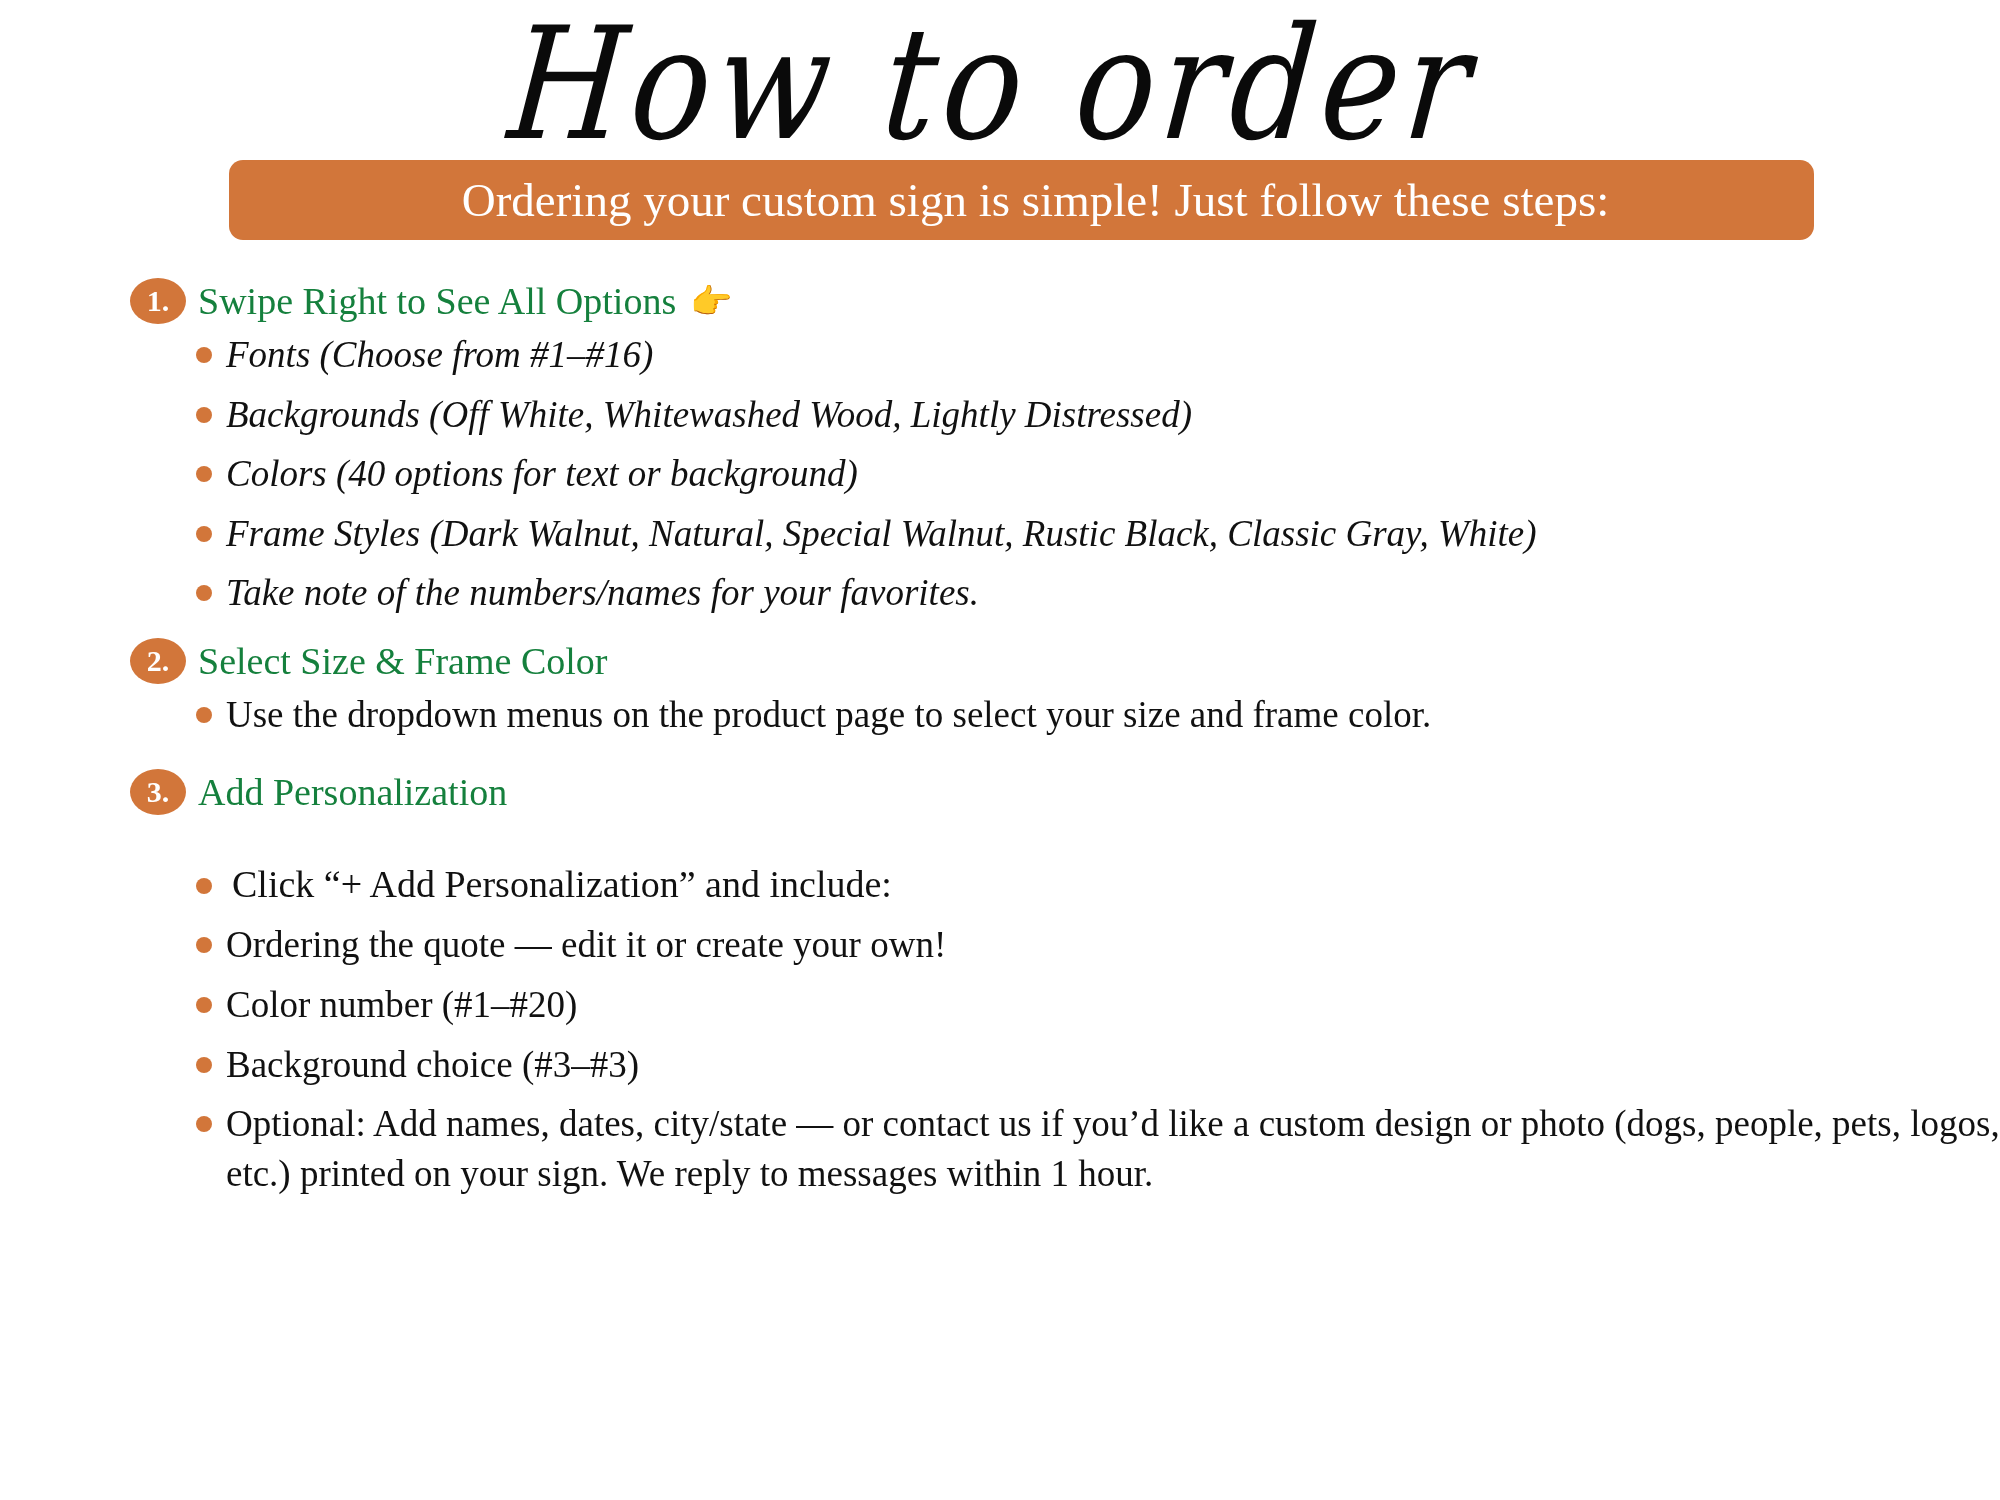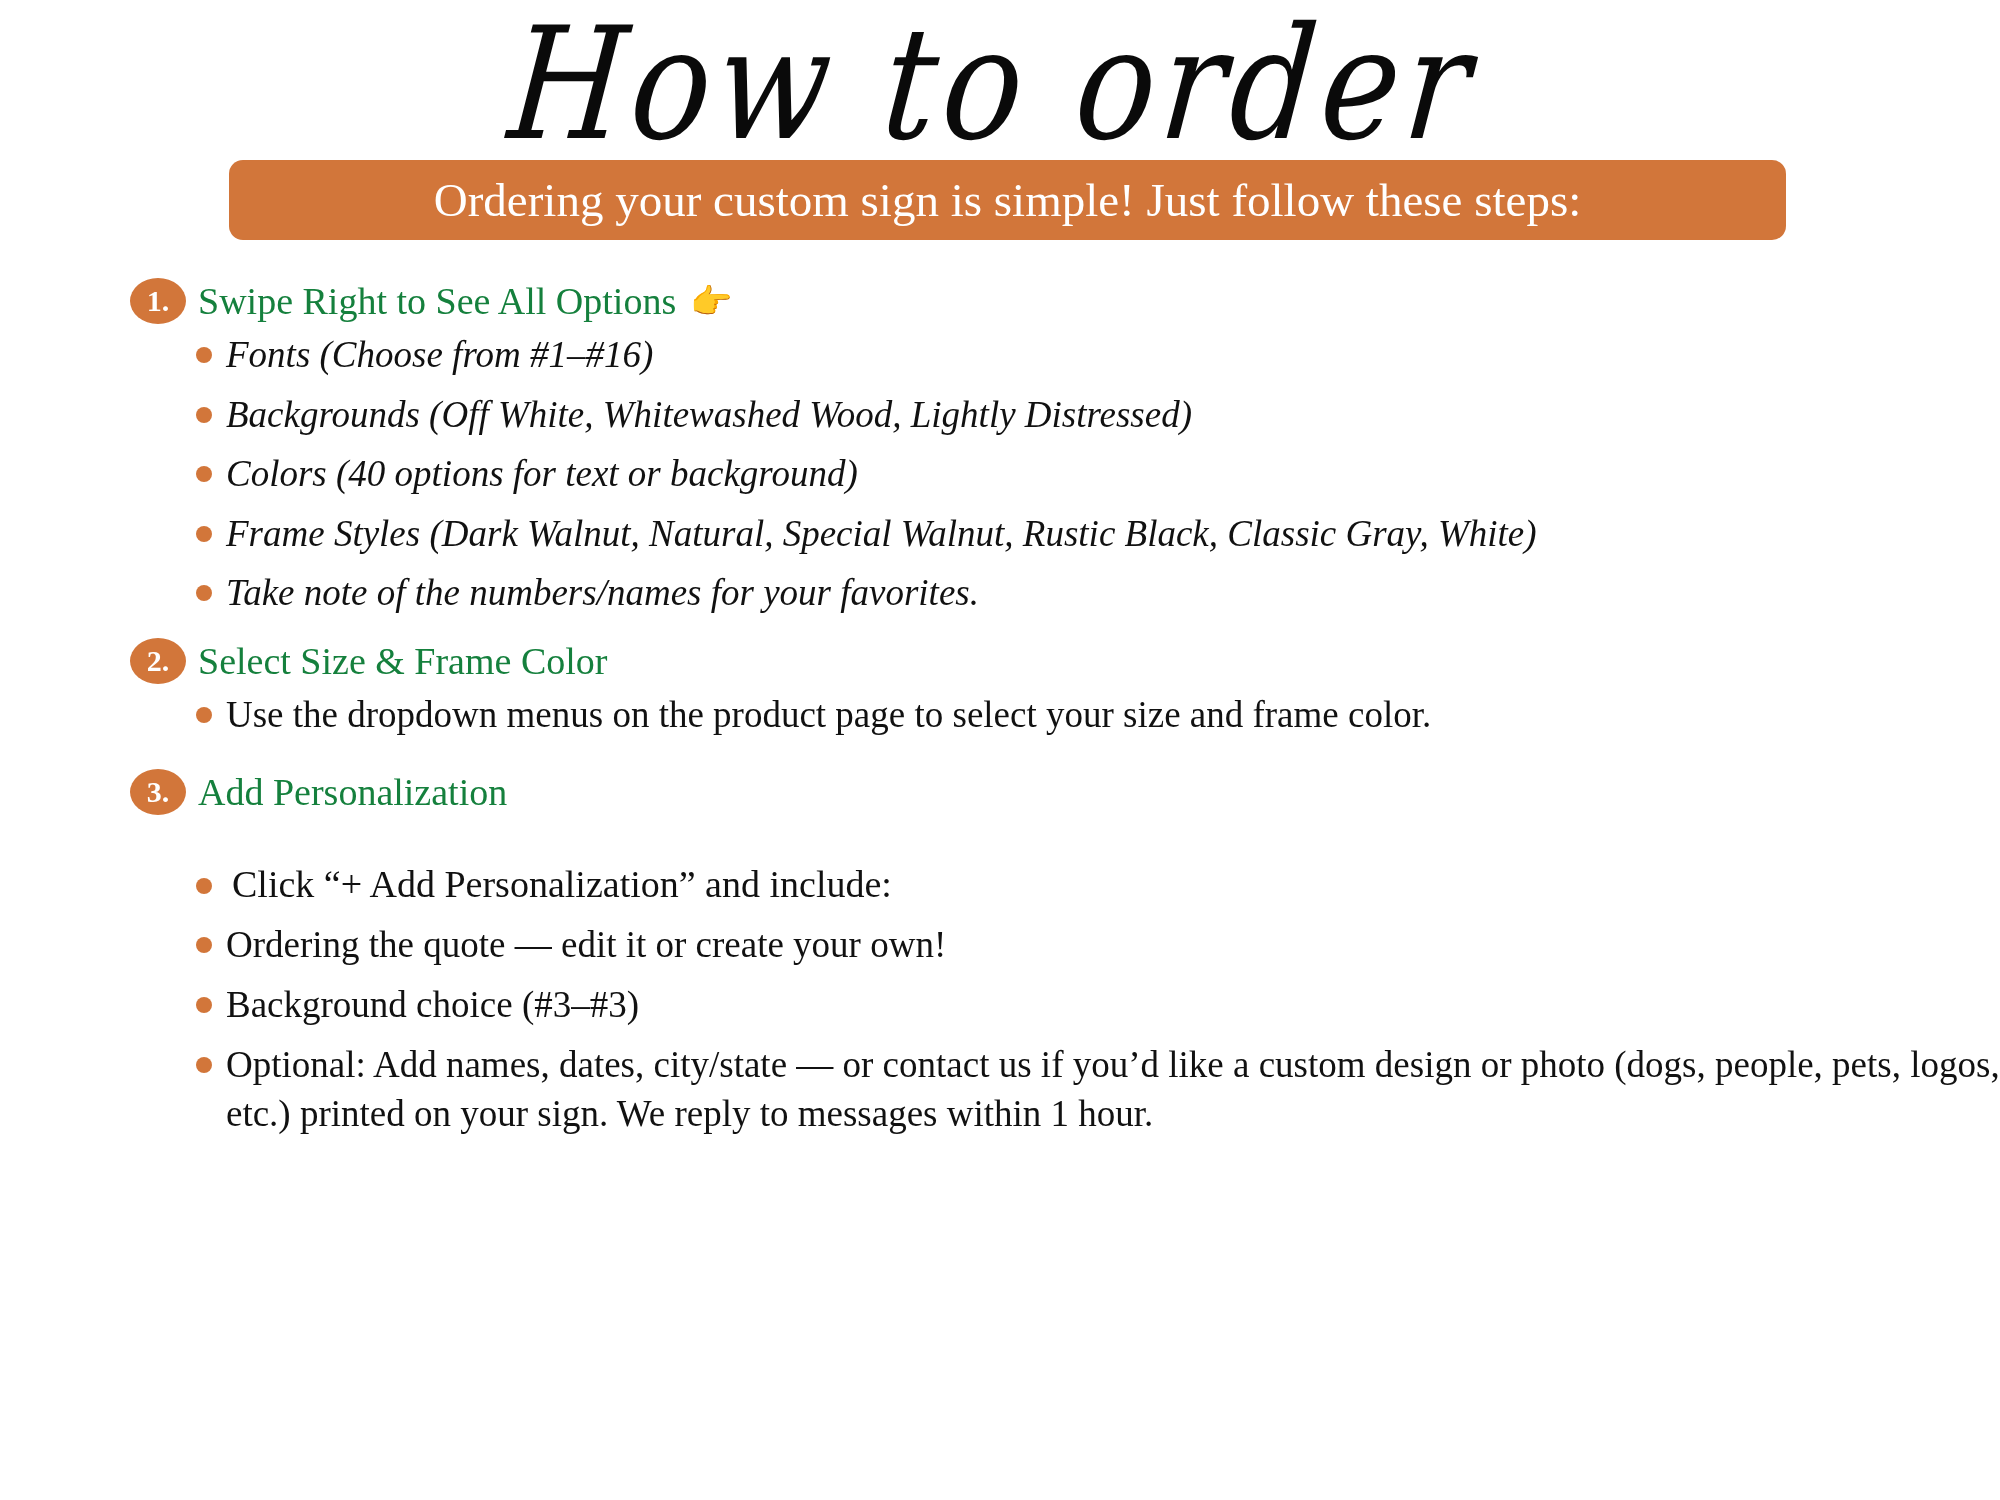--- a/index.html
+++ b/index.html
@@ -47,20 +47,21 @@
     position: absolute;
     top: 160px;
     left: 229px;
     width: 1557px;
     height: 80px;
     background: #d2763a;
     border-radius: 14px;
     display: flex;
     align-items: center;
     justify-content: center;
+    padding-left: 28px;
   }
   .banner-text {
     color: #ffffff;
     font-size: 47px;
     line-height: 1;
     font-family: "Liberation Serif", serif;
     white-space: nowrap;
   }
 
   
@@ -186,19 +187,20 @@
     <div class="spacer-md"></div>
 
     <div class="step">
       <div class="step-head">
         <div class="step-num">3.</div>
         <div class="step-title">Add Personalization</div>
       </div>
       <ul class="bullets group3">
         <li class="first">Click “+ Add Personalization” and include:</li>
         <li>Ordering the quote — edit it or create your own!</li>
+        <li>Color number (#1–#20)</li>
         <li>Background choice (#3–#3)</li>
         <li>Optional: Add names, dates, city/state — or contact us if you’d like a custom design or photo (dogs, people, pets, logos, etc.) printed on your sign. We reply to messages within 1 hour.</li>
       </ul>
     </div>
 
   </div>
 </div>
 
 </body></html>

